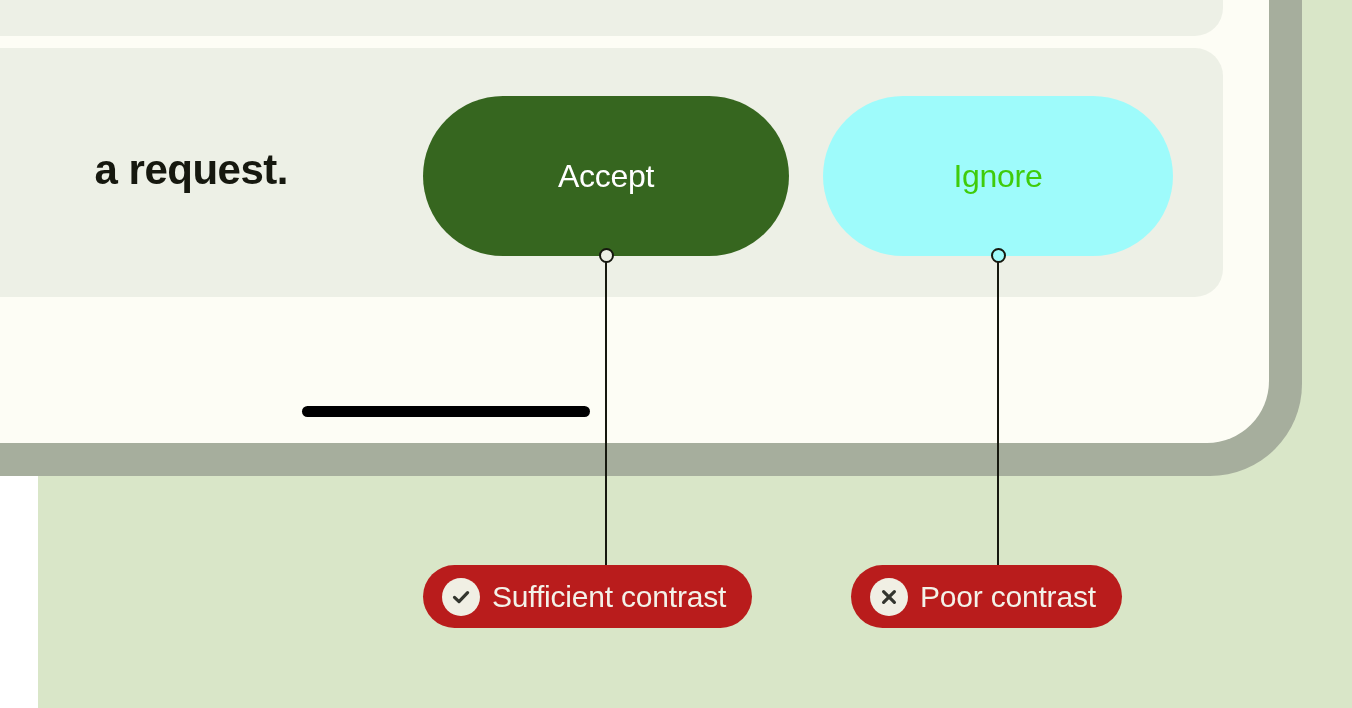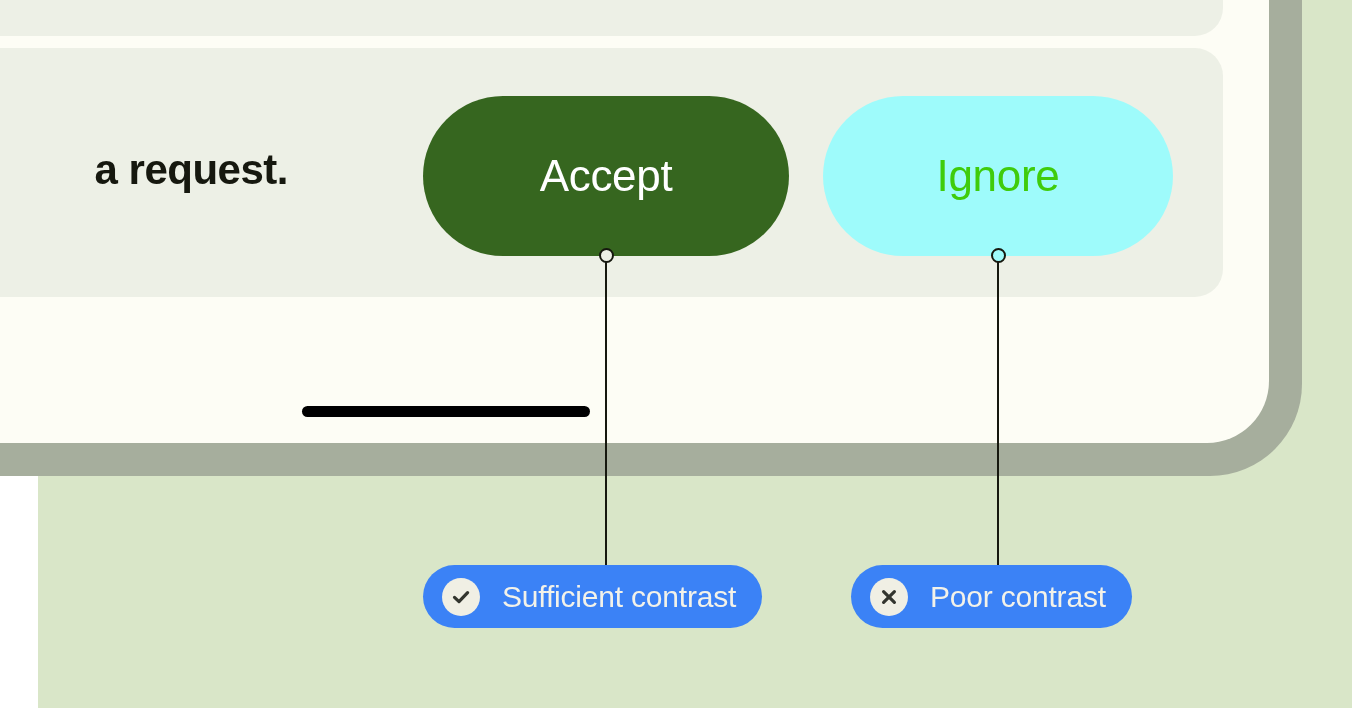--- a/index.html
+++ b/index.html
@@ -62,21 +62,21 @@
 
   
   .action-btn {
     position:absolute;
     display:flex;
     align-items:center;
     justify-content:center;
     border:none;
     border-radius:999px;
     font-family:"Liberation Sans", sans-serif;
-    font-size:44px;
+    font-size:32px;
     font-weight:400;
     letter-spacing:-0.3px;
     cursor:pointer;
   }
   #btn-accept {
     left:385px; top:96px;
     width:366px; height:160px;
     background:#36661f;
     color:#ffffff;
   }
@@ -109,24 +109,24 @@
   #connector-accept .stem { top:13px; height:307px; }
   #connector-ignore { left:952px; top:248px; width:16px; height:320px; }
   #connector-ignore .stem { top:13px; height:307px; }
   #connector-ignore .node { background:#9efbfb; }
 
   
   .chip {
     position:absolute;
     display:flex;
     align-items:center;
-    gap:22px;
+    gap:12px;
     height:63px;
     padding:0 26px 0 19px;
-    background:#3b82f6;
+    background:#b91c1c;
     border-radius:999px;
     color:#f3f2e9;
     font-size:30px;
     letter-spacing:-0.2px;
     white-space:nowrap;
   }
   .chip .badge {
     display:flex;
     align-items:center;
     justify-content:center;

